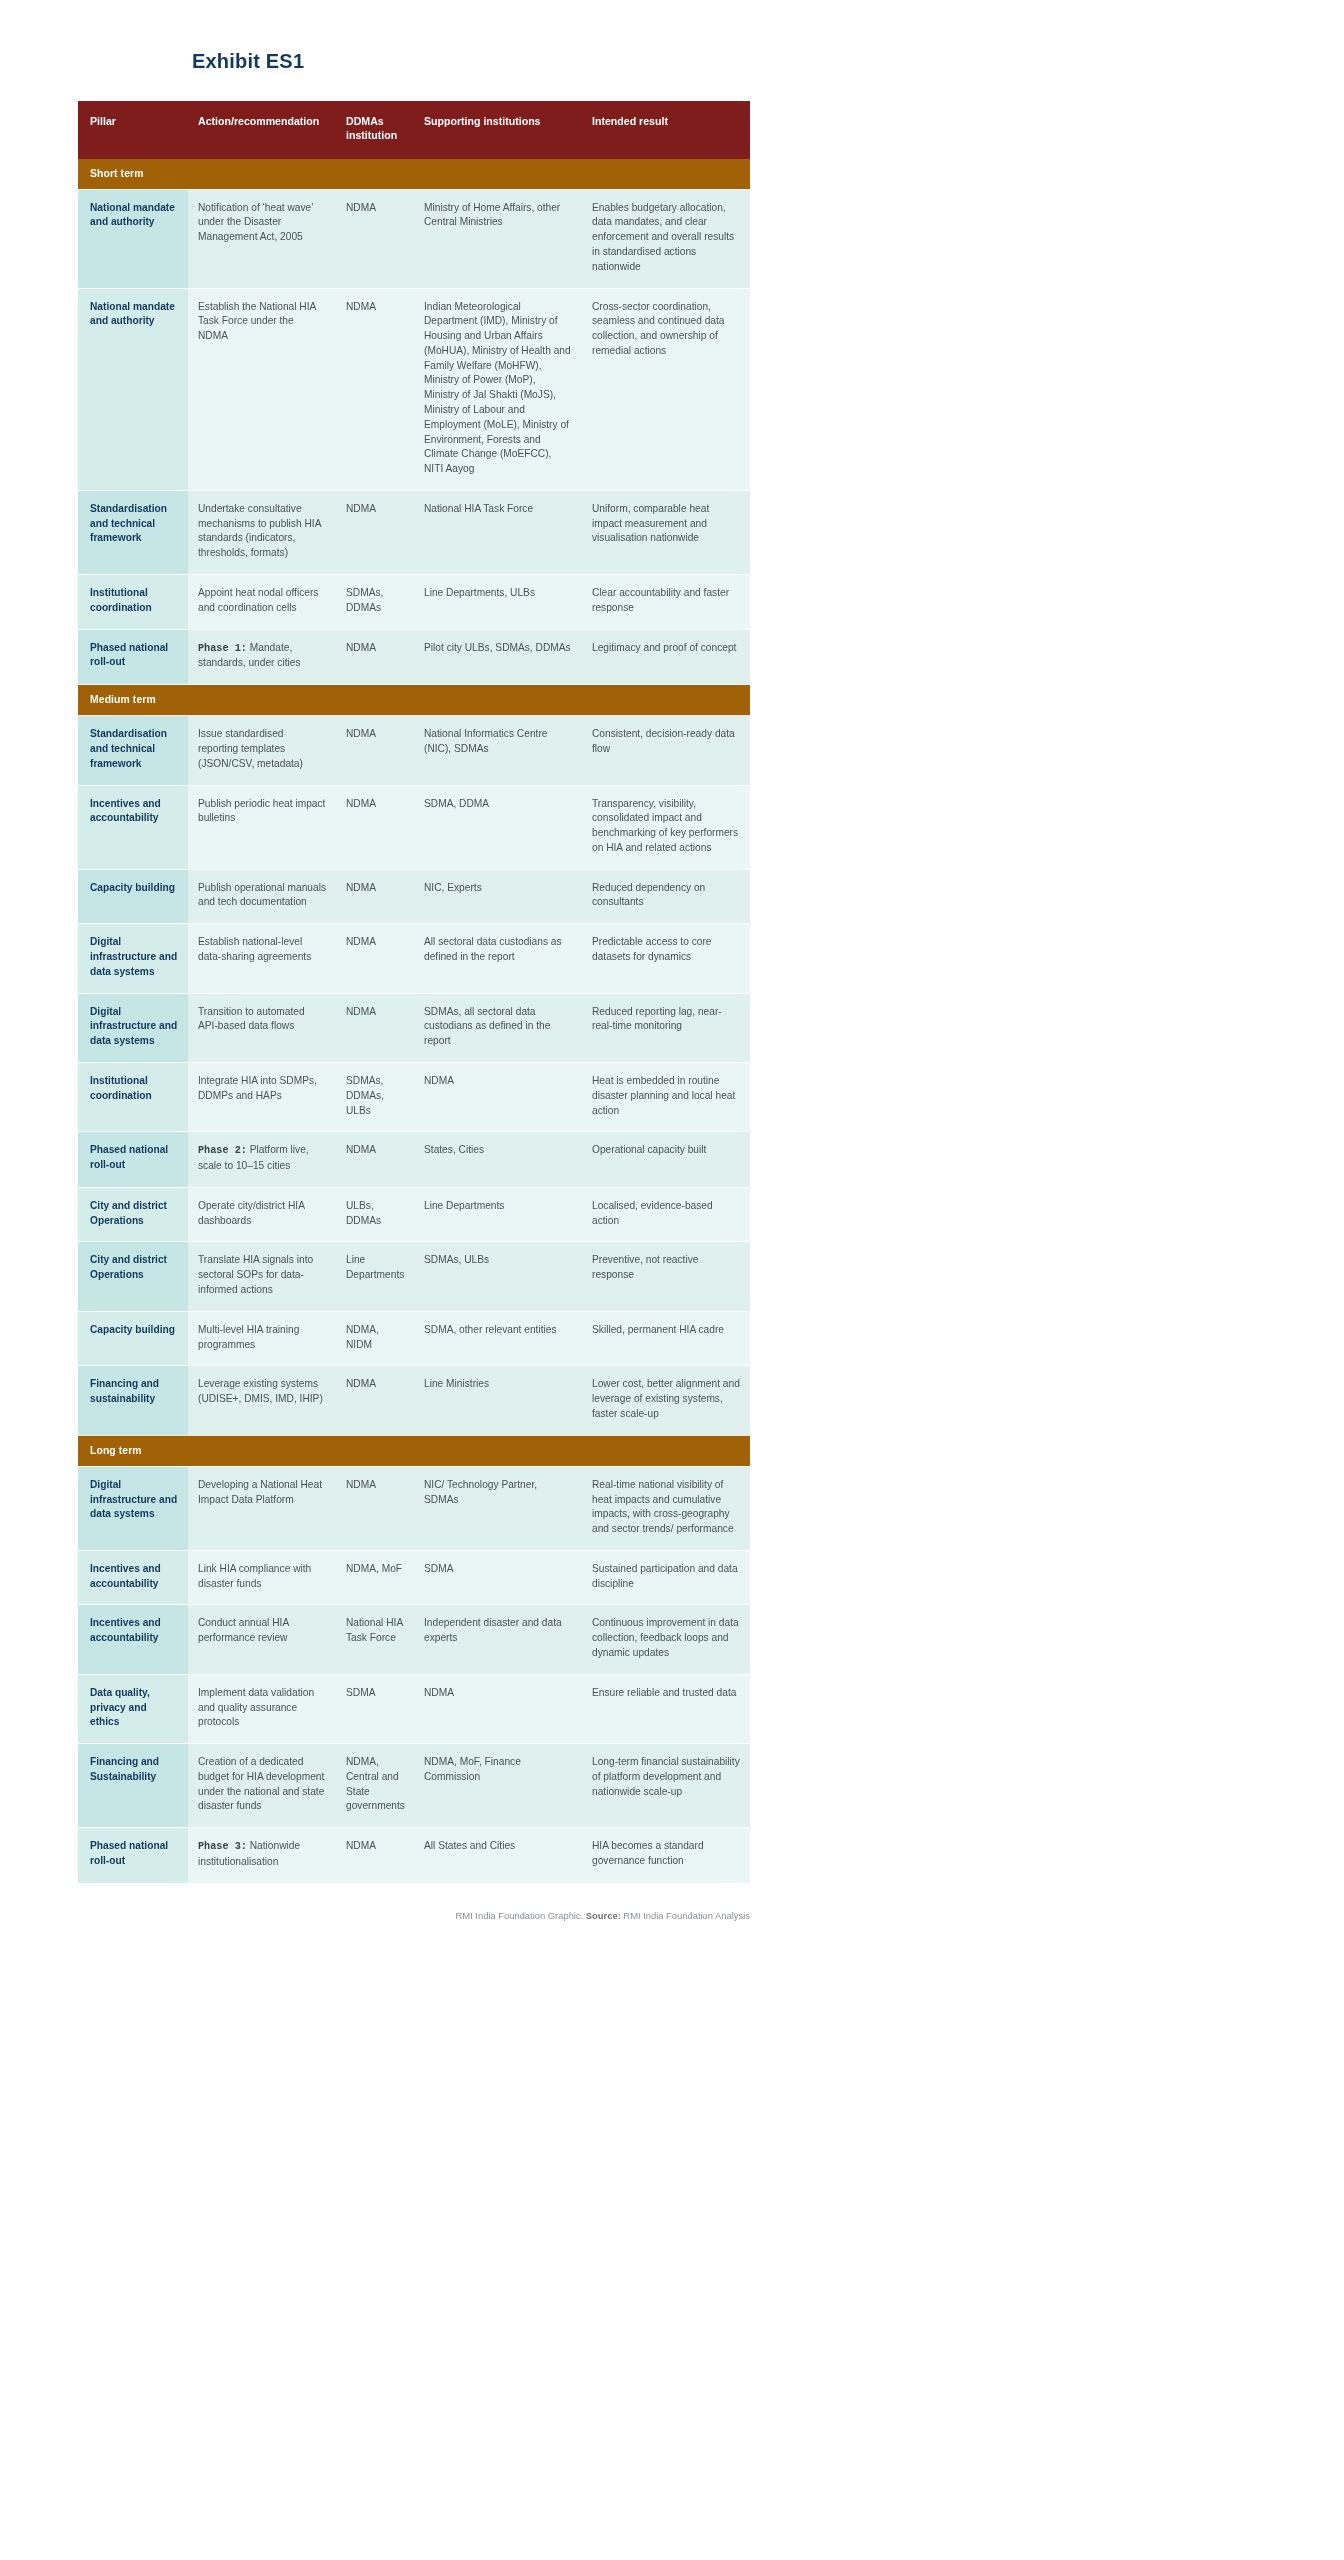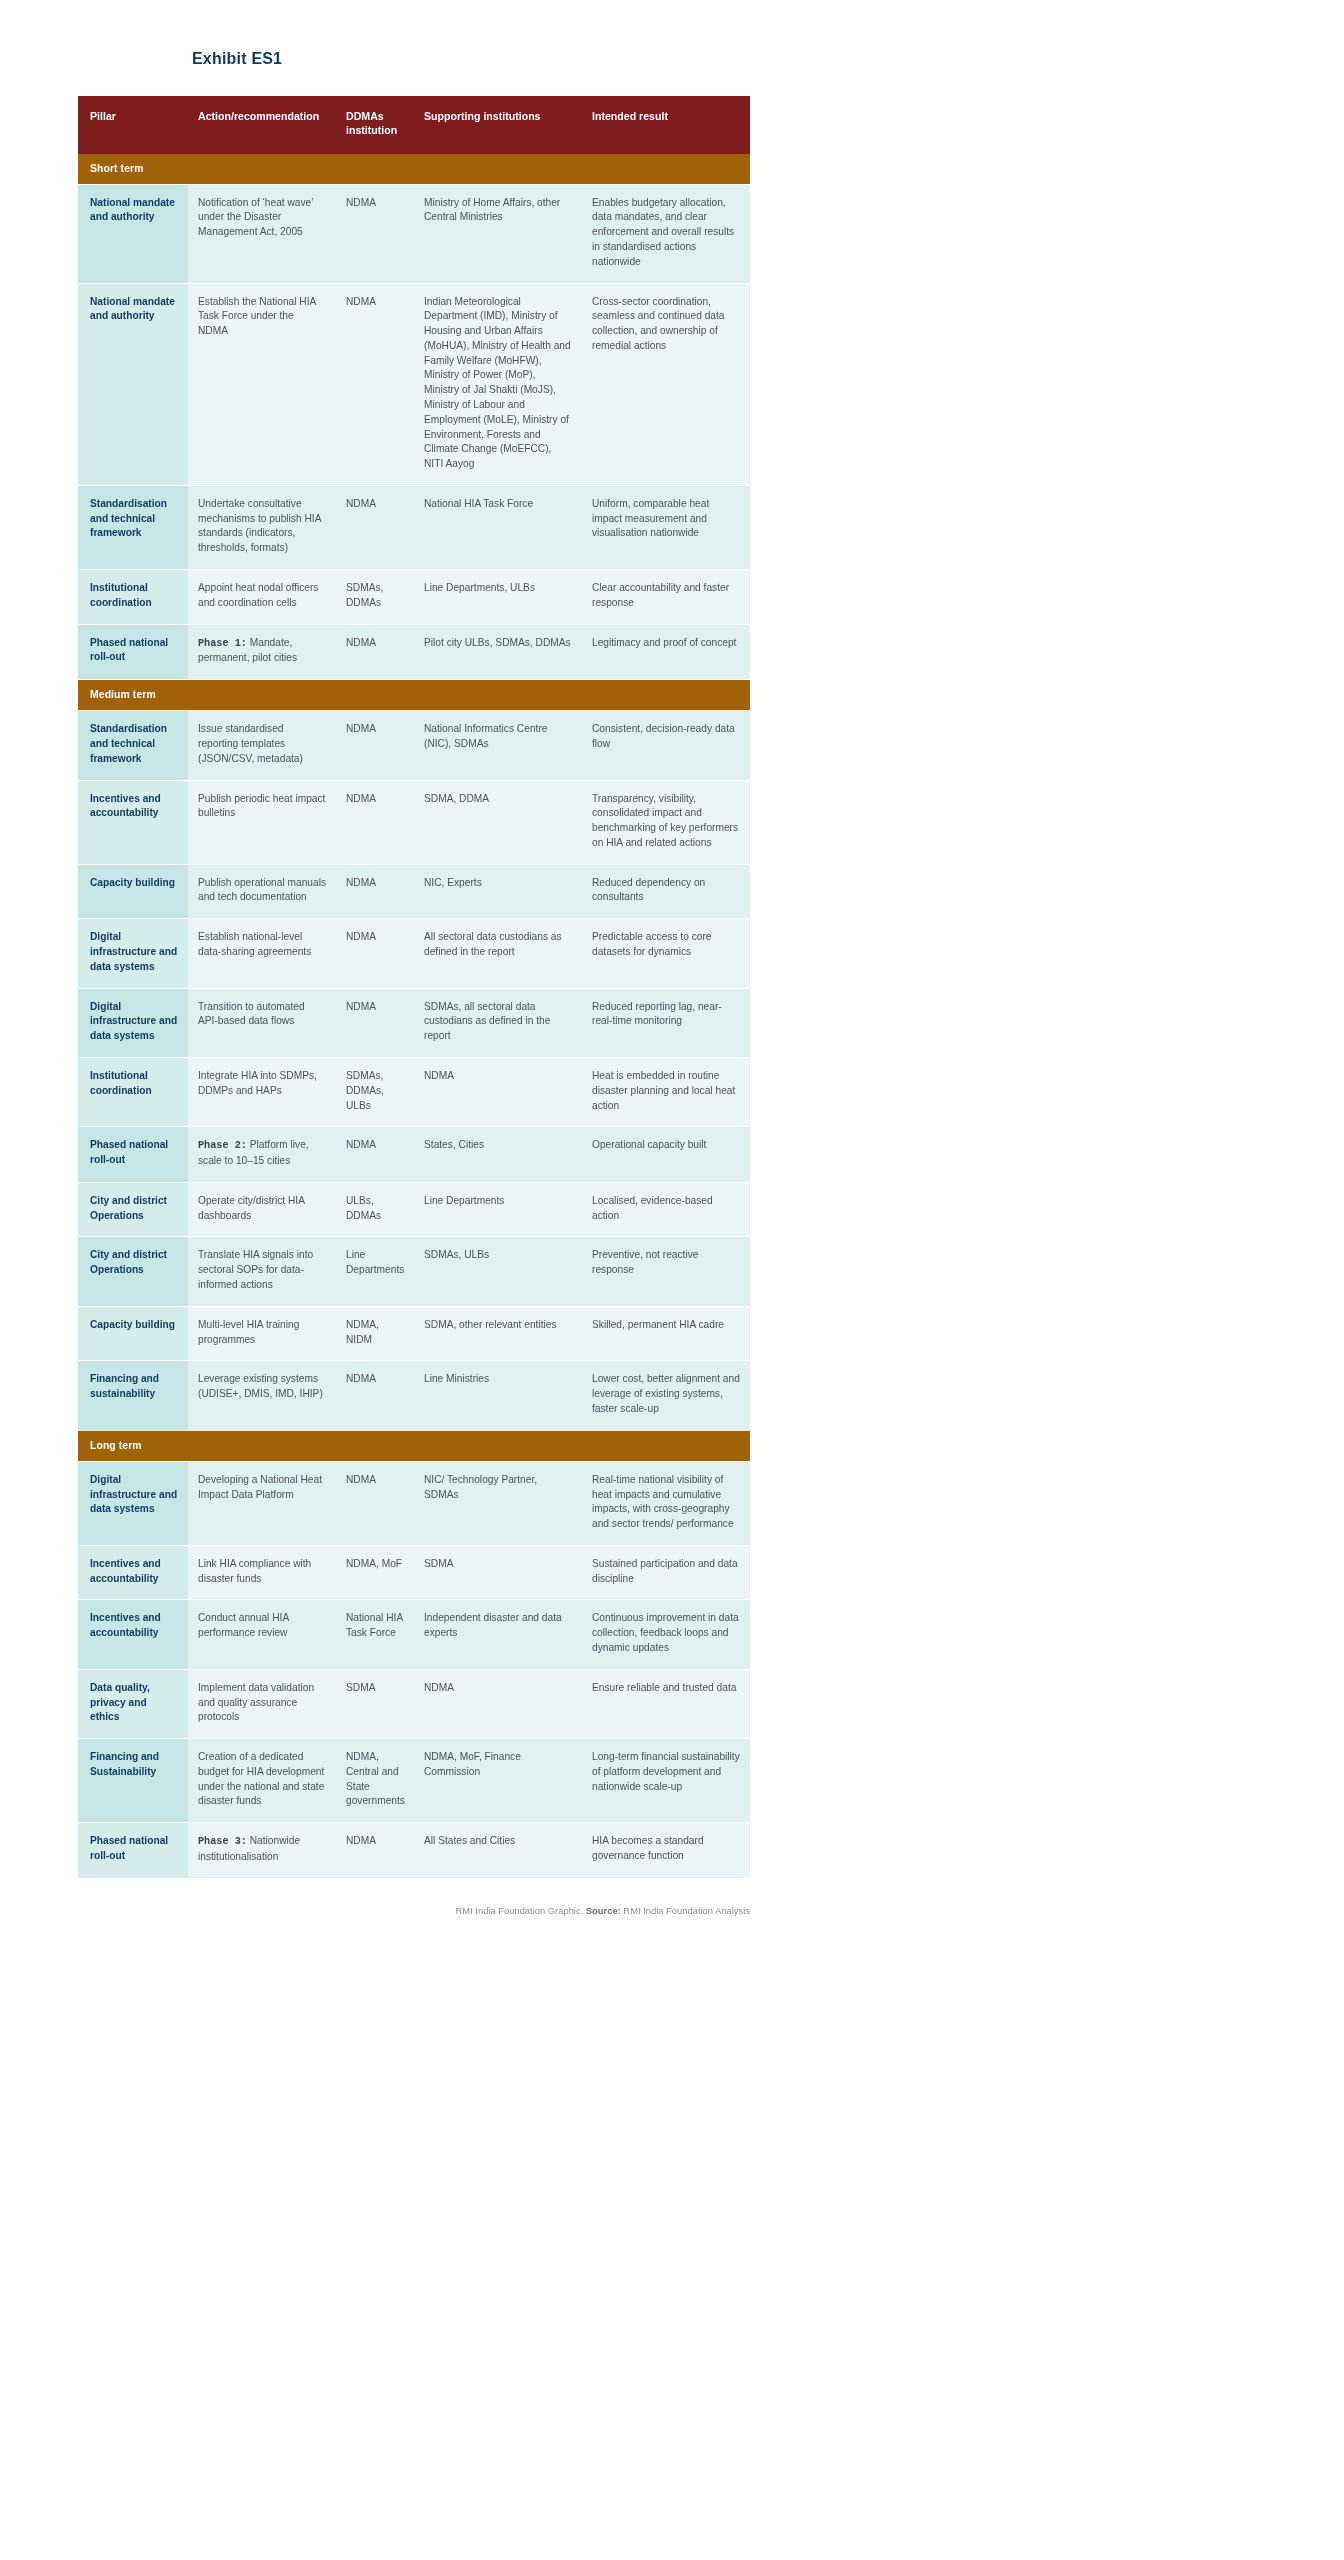--- a/index.html
+++ b/index.html
@@ -19,21 +19,21 @@
     min-height: 2560px;
     background: #ffffff;
     box-sizing: border-box;
   }
   .exhibit-wrap {
     width: 672px;
     margin: 0 0 0 78px;
     padding-top: 50px;
   }
   .exhibit-title {
-    font-size: 16px;
+    font-size: 20px;
     font-weight: bold;
     color: #12395f;
     letter-spacing: 0.2px;
     margin: 0 0 28px 114px;
   }
   table.exhibit {
     width: 672px;
     border-collapse: collapse;
     table-layout: fixed;
     font-size: 10.2px;
@@ -152,21 +152,21 @@
           </tr>
           <tr class="band-b">
             <td class="pillar">Institutional coordination</td>
             <td>Appoint heat nodal officers and coordination cells</td>
             <td>SDMAs, DDMAs</td>
             <td>Line Departments, ULBs</td>
             <td>Clear accountability and faster response</td>
           </tr>
           <tr class="band-a">
             <td class="pillar">Phased national roll-out</td>
-            <td><span class="lead-in">Phase 1:</span><span> Mandate, permanent, pilot cities</span></td>
+            <td><span class="lead-in">Phase 1:</span><span> Mandate, standards, under cities</span></td>
             <td>NDMA</td>
             <td>Pilot city ULBs, SDMAs, DDMAs</td>
             <td>Legitimacy and proof of concept</td>
           </tr>
           <tr class="section-row">
             <td colspan="5">Medium term</td>
           </tr>
           <tr class="band-a">
             <td class="pillar">Standardisation and technical framework</td>
             <td>Issue standardised reporting templates (JSON/CSV, metadata)</td>

